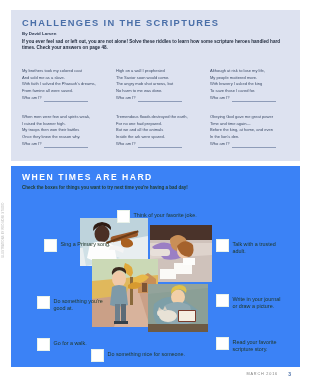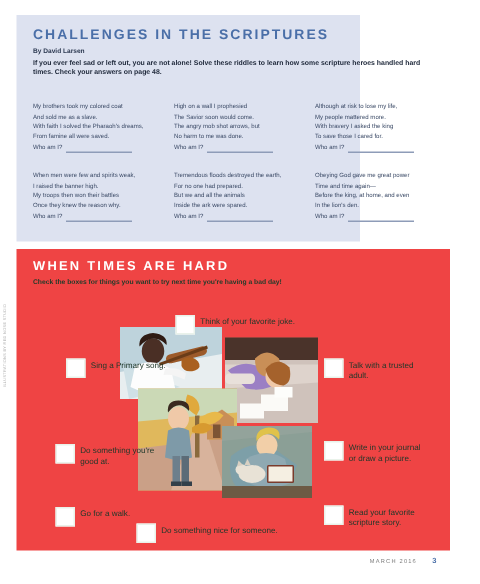--- a/index.html
+++ b/index.html
@@ -7,21 +7,21 @@
     width:300px;height:389px;
     background:#ffffff;
     font-family:"Liberation Sans",sans-serif;
     overflow:hidden;
     position:relative;
   }
   .page{position:absolute;inset:0;background:#fff;}
 
   
   .blue-panel{
-    position:absolute;left:11px;top:10px;width:229px;height:151px;
+    position:absolute;left:11px;top:10px;width:289px;height:151px;
     background:#dde2f0;
   }
   .blue-inner{position:absolute;left:11px;top:8px;right:6px;}
   .sec-title{
     font-size:9.3px;font-weight:bold;color:#4a6fa8;
     letter-spacing:1.35px;margin:0 0 2px 0;line-height:11px;
   }
   .byline{
     font-size:4.4px;font-weight:bold;color:#2d3a52;
     margin:0 0 2.5px 0;line-height:5px;
@@ -48,21 +48,21 @@
     display:flex;align-items:flex-end;gap:2px;white-space:nowrap;
   }
   .blank{
     display:inline-block;width:44px;border-bottom:0.6px solid #8e9cb8;
     height:5px;
   }
 
   
   .green-panel{
     position:absolute;left:11px;top:166px;width:289px;height:201px;
-    background:#ef4444;overflow:hidden;
+    background:#3b82f6;overflow:hidden;
   }
   .g-title{
     position:absolute;left:11px;top:6px;
     font-size:8.6px;font-weight:bold;color:#ffffff;
     letter-spacing:1.5px;line-height:10px;margin:0;
   }
   .g-sub{
     position:absolute;left:11px;top:19px;
     font-size:4.5px;font-weight:bold;color:#1f3b2a;
     line-height:6px;margin:0;

